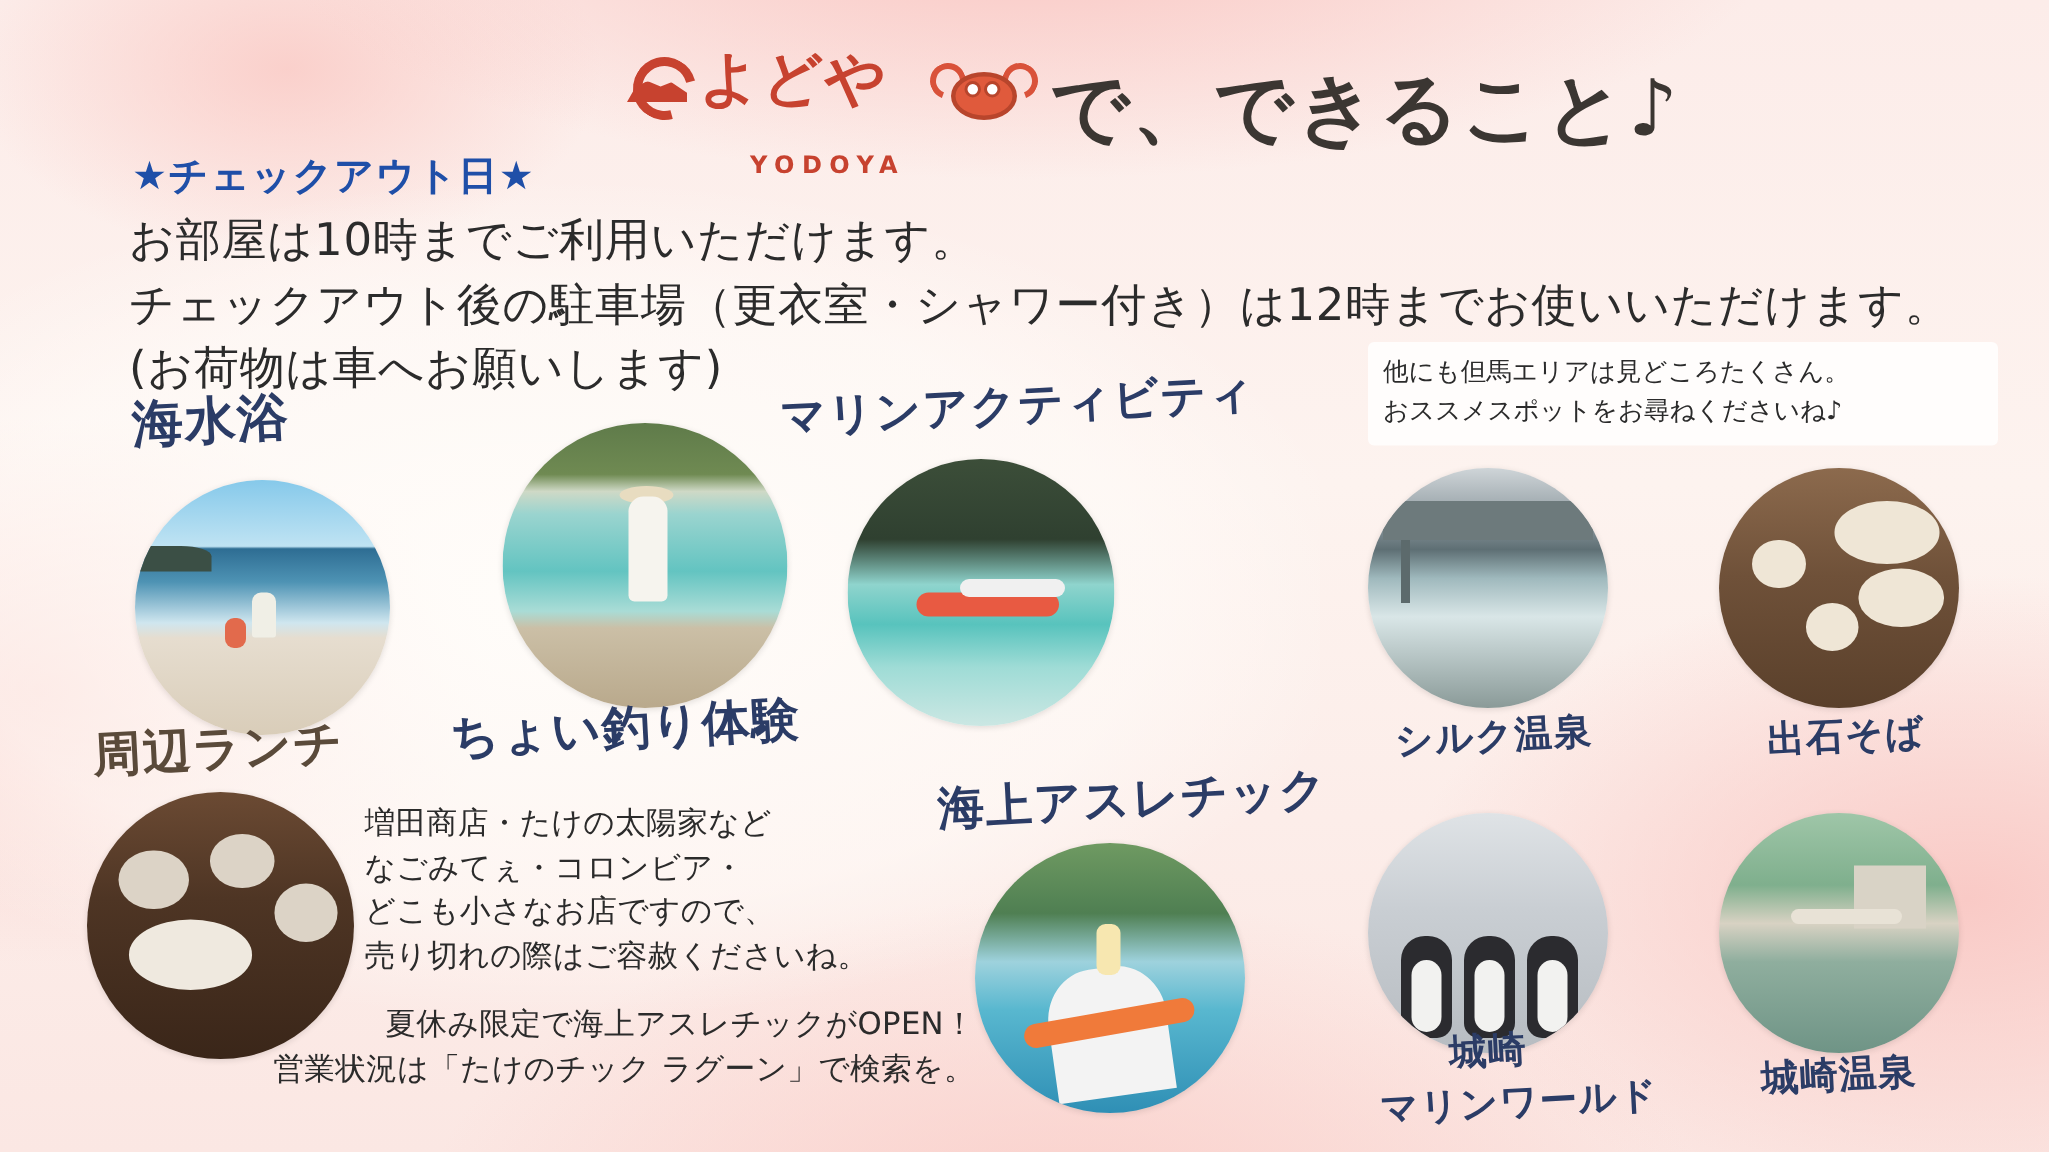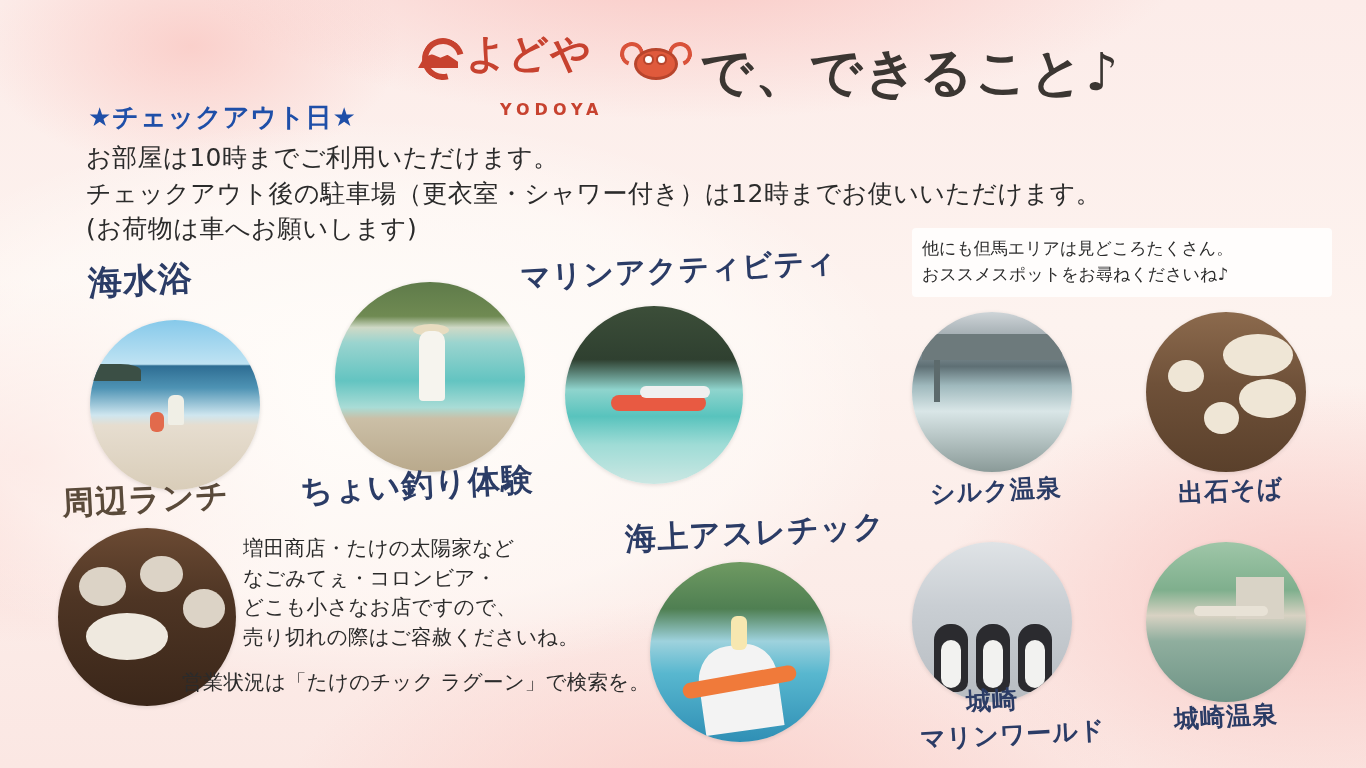--- a/index.html
+++ b/index.html
@@ -66,21 +66,21 @@
     position:absolute;left:700px;top:24px;font-size:52px;color:#3b3632;font-weight:700;
     letter-spacing:2px;
   }
 
   
   .star-head{
     position:absolute;left:88px;top:100px;font-size:26px;color:#1f4fa8;font-weight:700;letter-spacing:1px;
   }
   .body-text{
     position:absolute;left:86px;top:140px;width:1100px;
-    font-size:25px;line-height:1.42;color:#2b2b2b;letter-spacing:.5px;
+    font-size:30px;line-height:1.42;color:#2b2b2b;letter-spacing:.5px;
   }
   .body-text div{white-space:nowrap;}
 
   
   .note{
     position:absolute;left:912px;top:228px;width:400px;padding:8px 10px 10px 10px;
     background:rgba(255,255,255,.82);border-radius:4px;
     font-size:17px;line-height:1.5;color:#2b2b2b;
   }
 
@@ -245,20 +245,21 @@
 
   <div class="cap blue" style="left:625px;top:512px;font-size:31px;">海上アスレチック</div>
   <div class="circle" style="left:650px;top:562px;width:180px;height:180px;">
     <div class="ph-athletic">
         <div class="slide"></div>
         <div class="tube"></div>
         <div class="kid"></div>
       </div>
   </div>
   <div class="sub-note" style="left:170px;top:668px;width:480px;text-align:right;">
+    <div>夏休み限定で海上アスレチックがOPEN！</div>
     <div>営業状況は「たけのチック ラグーン」で検索を。</div>
   </div>
 
   <div class="circle" style="left:912px;top:312px;width:160px;height:160px;">
     <div class="ph-onsen">
         <div class="roof"></div>
         <div class="posts"></div>
       </div>
   </div>
   <div class="cap blue" style="left:930px;top:474px;font-size:25px;">シルク温泉</div>

